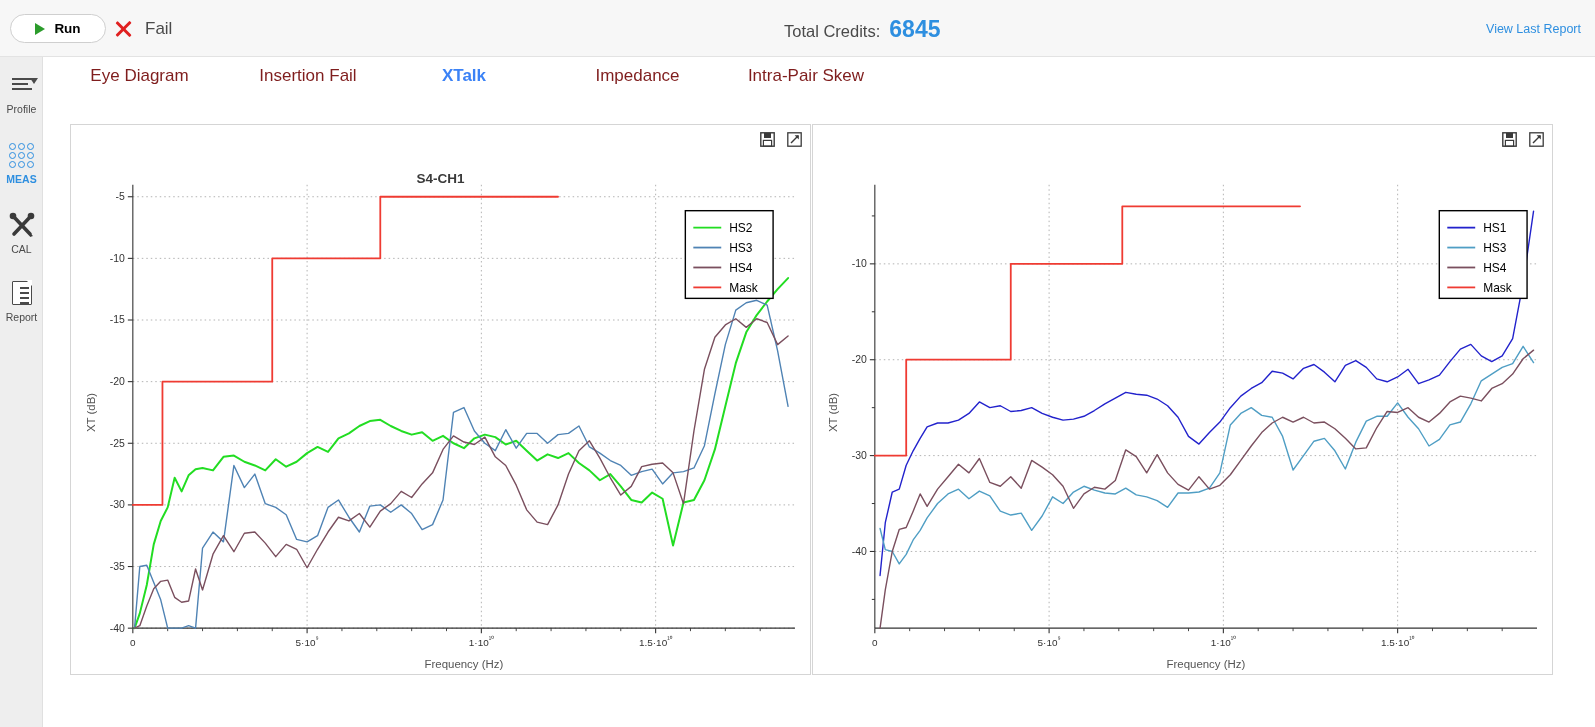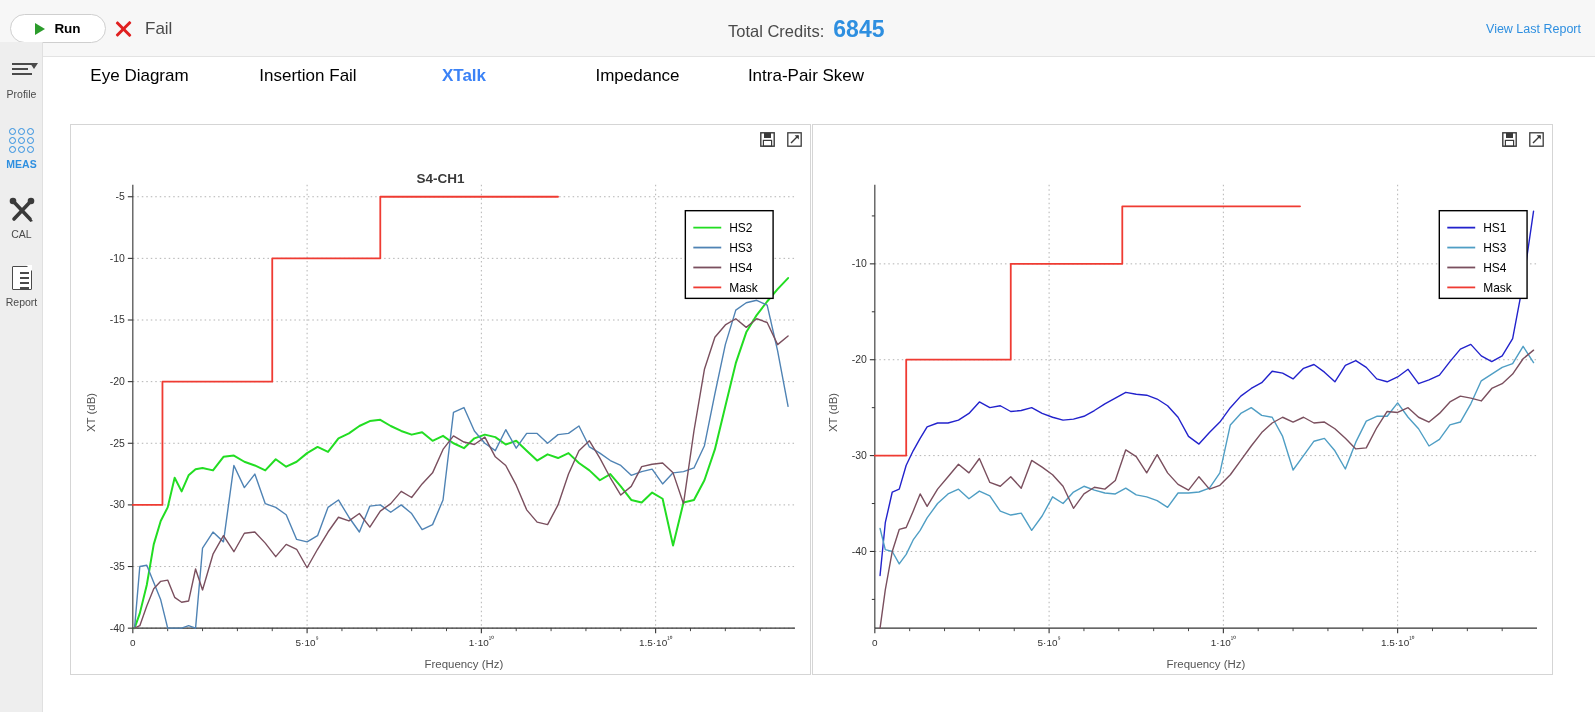--- a/index.html
+++ b/index.html
@@ -43,34 +43,34 @@
   .x-mark { width: 20px; height: 20px; position: relative; }
   .x-mark::before, .x-mark::after {
     content: ""; position: absolute; left: 9px; top: 0;
     width: 3.4px; height: 20px; background: #e02020; border-radius: 1px;
   }
   .x-mark::before { transform: rotate(45deg); }
   .x-mark::after  { transform: rotate(-45deg); }
   .status-text { font-size: 17px; color: #4a4a4a; }
 
   .credits {
-    position: absolute; left: 728px; top: 16px;
+    position: absolute; left: 784px; top: 16px;
     display: flex; align-items: baseline; gap: 9px;
   }
   .credits-label { font-size: 16.5px; color: #4a4a4a; }
   .credits-value { font-size: 23px; font-weight: bold; color: #2e8fe0; }
 
   .view-report {
     position: absolute; right: 14px; top: 22px;
     font-size: 12.5px; color: #2e8fe0; cursor: pointer;
   }
 
   
   .sidebar {
-    position: absolute; left: 0; top: 42px;
+    position: absolute; left: 0; top: 57px;
     width: 43px; height: 670px;
     background: #eeeeee;
     border-right: 1px solid #e0e0e0;
     padding-left: 7px;
   }
   .side-item {
     position: absolute; left: 0; width: 43px;
     display: flex; flex-direction: column; align-items: center;
     cursor: pointer;
   }
@@ -118,21 +118,21 @@
 
   
   .tabbar {
     position: absolute; left: 43px; top: 57px;
     width: 1552px; height: 38px;
     background: #ffffff;
   }
   .tab {
     position: absolute; top: 0; height: 38px;
     display: flex; align-items: center; justify-content: center;
-    font-size: 17px; color: #000000; cursor: pointer;
+    font-size: 17px; color: #7f1d1d; cursor: pointer;
     white-space: nowrap;
   }
   .tab.active { color: #3b82f6; font-weight: bold; }
   .tab.active::after {
     content: ""; position: absolute; left: 0; bottom: -2px;
     width: 100%; height: 2.5px; background: #2e8fe0;
   }
 
   
   .content {

